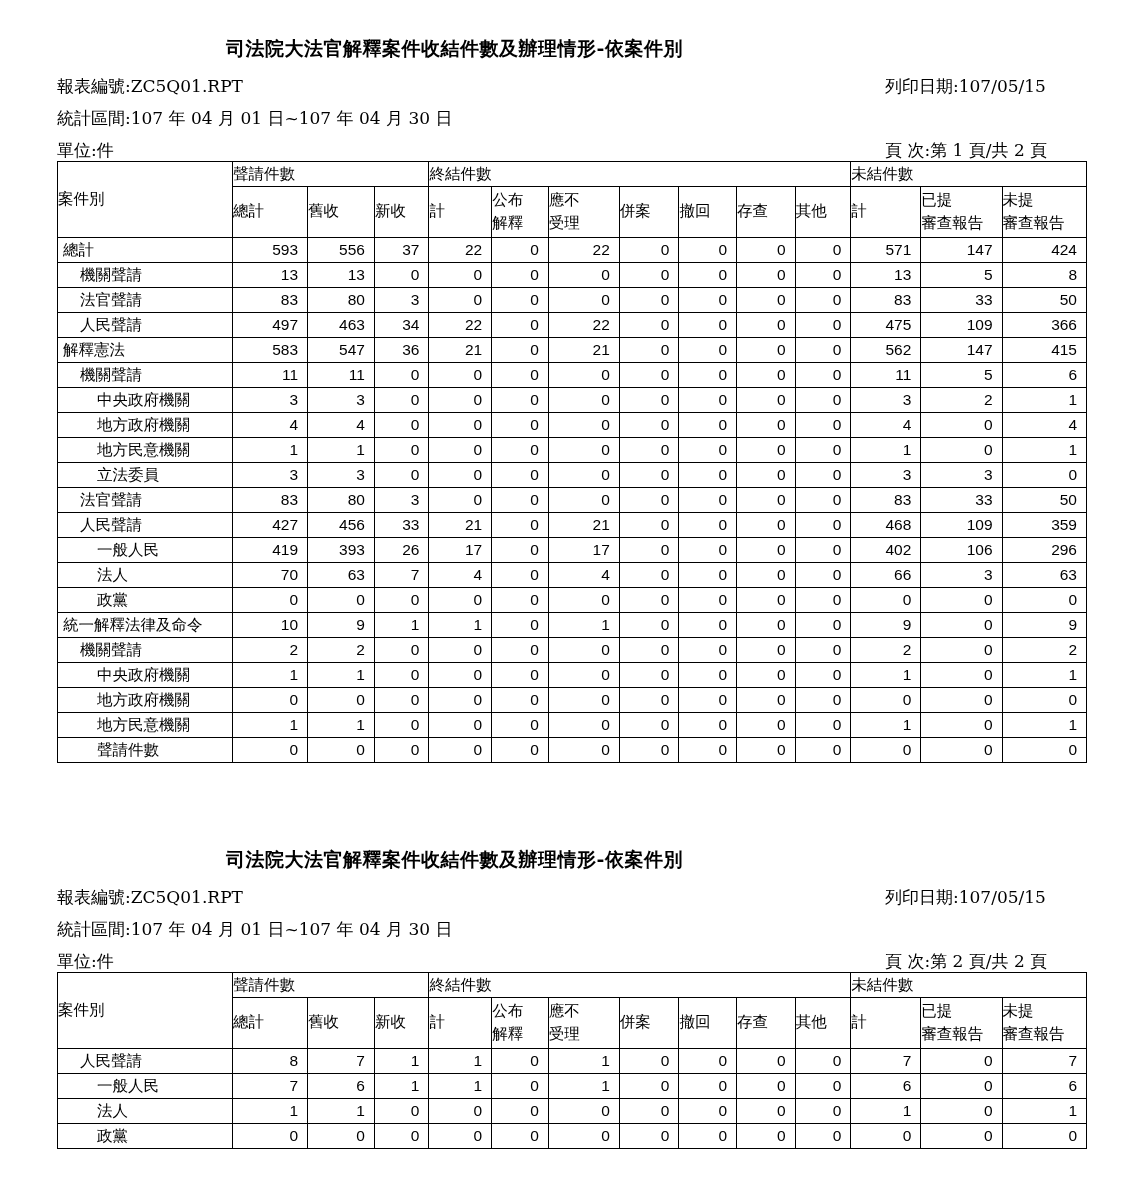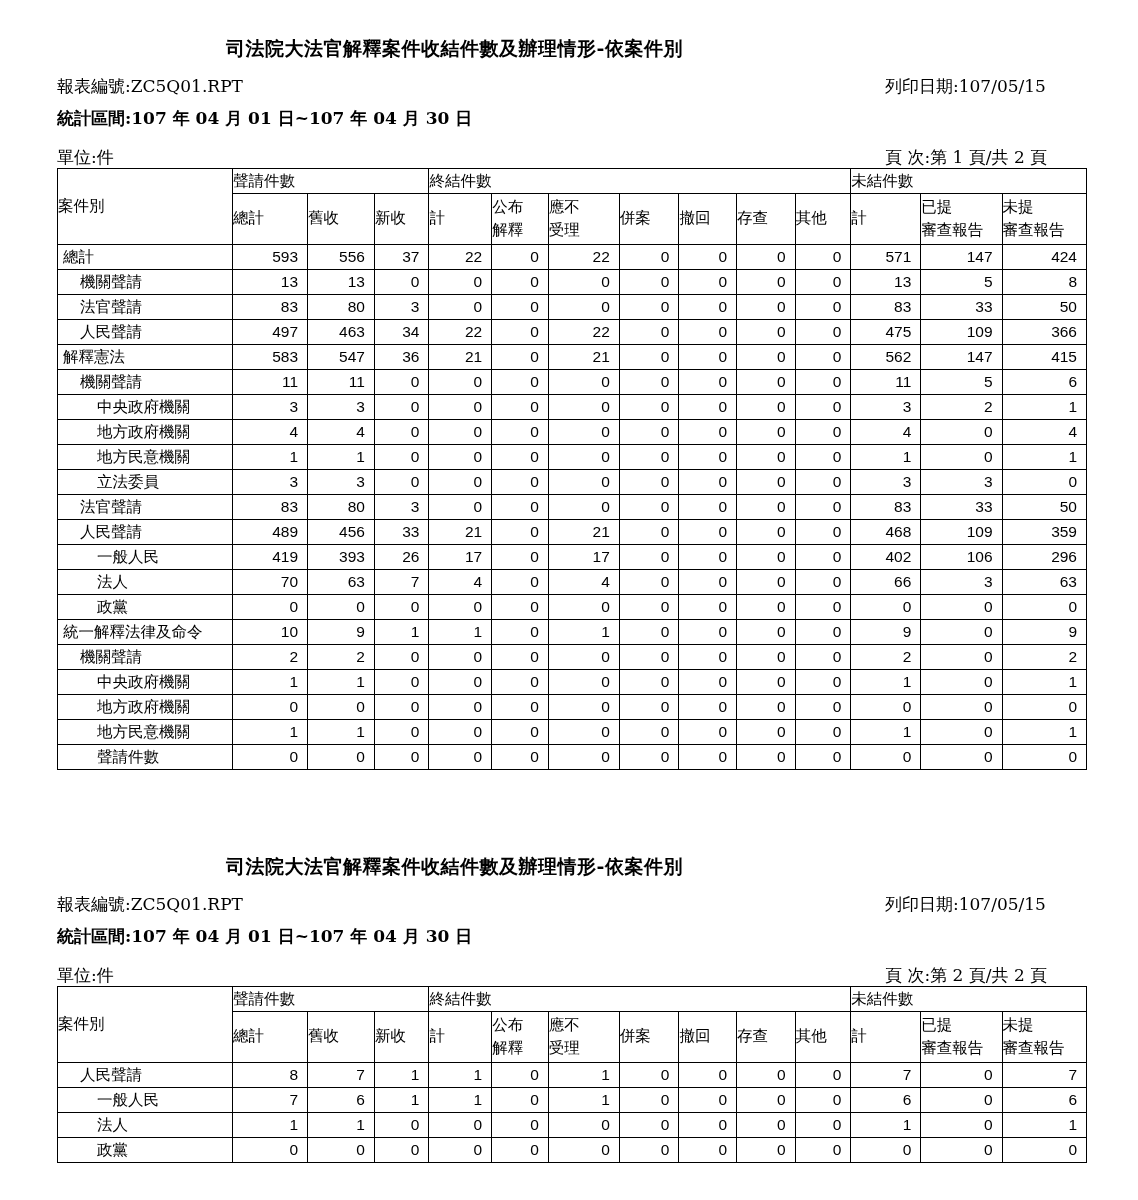--- a/index.html
+++ b/index.html
@@ -29,22 +29,22 @@
     line-height: 24px;
     letter-spacing: 0.5px;
   }
   .meta-line {
     position: relative;
     height: 22px;
     line-height: 22px;
     font-size: 17px;
   }
   .meta-1 { margin-top: 15px; }
-  .meta-2 { margin-top: 10px; font-weight: bold; }
-  .meta-3 { margin-top: 17px; }
+  .meta-2 { margin-top: 10px; }
+  .meta-3 { margin-top: 10px; }
   .meta-right {
     position: absolute;
     left: 828px;
     top: 0;
     white-space: nowrap;
   }
   table.stats {
     border-collapse: collapse;
     table-layout: fixed;
     width: 1030px;
@@ -318,21 +318,21 @@
             <td class="num">0</td>
             <td class="num">0</td>
             <td class="num">0</td>
             <td class="num">0</td>
             <td class="num">83</td>
             <td class="num">33</td>
             <td class="num">50</td>
           </tr>
           <tr>
             <td class="label ind1">人民聲請</td>
-            <td class="num">489</td>
+            <td class="num">427</td>
             <td class="num">456</td>
             <td class="num">33</td>
             <td class="num">21</td>
             <td class="num">0</td>
             <td class="num">21</td>
             <td class="num">0</td>
             <td class="num">0</td>
             <td class="num">0</td>
             <td class="num">0</td>
             <td class="num">468</td>

